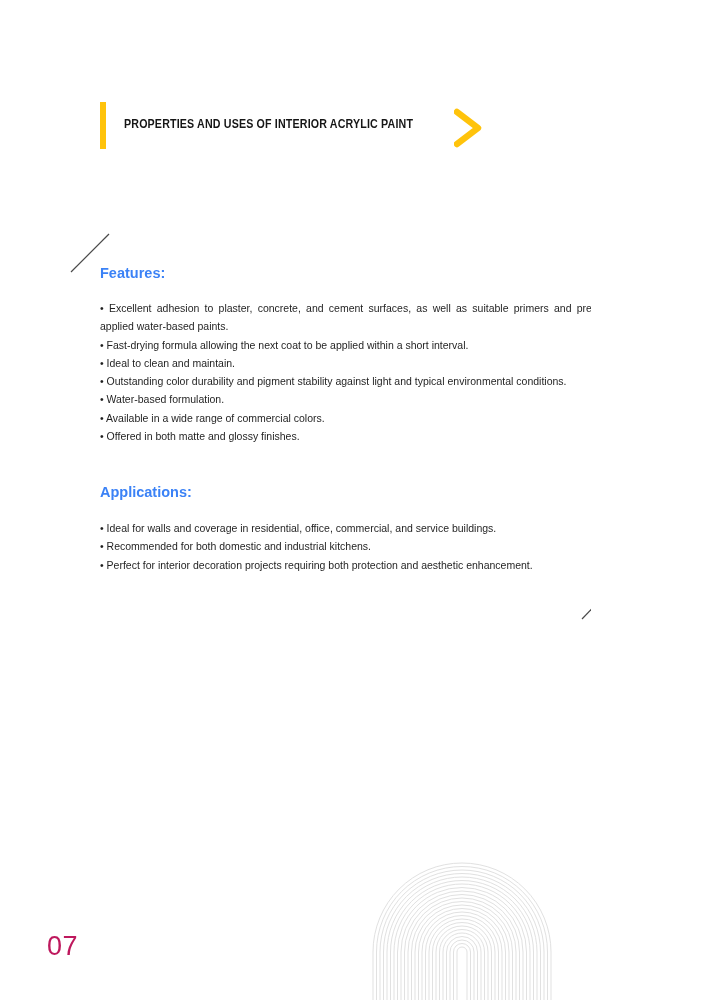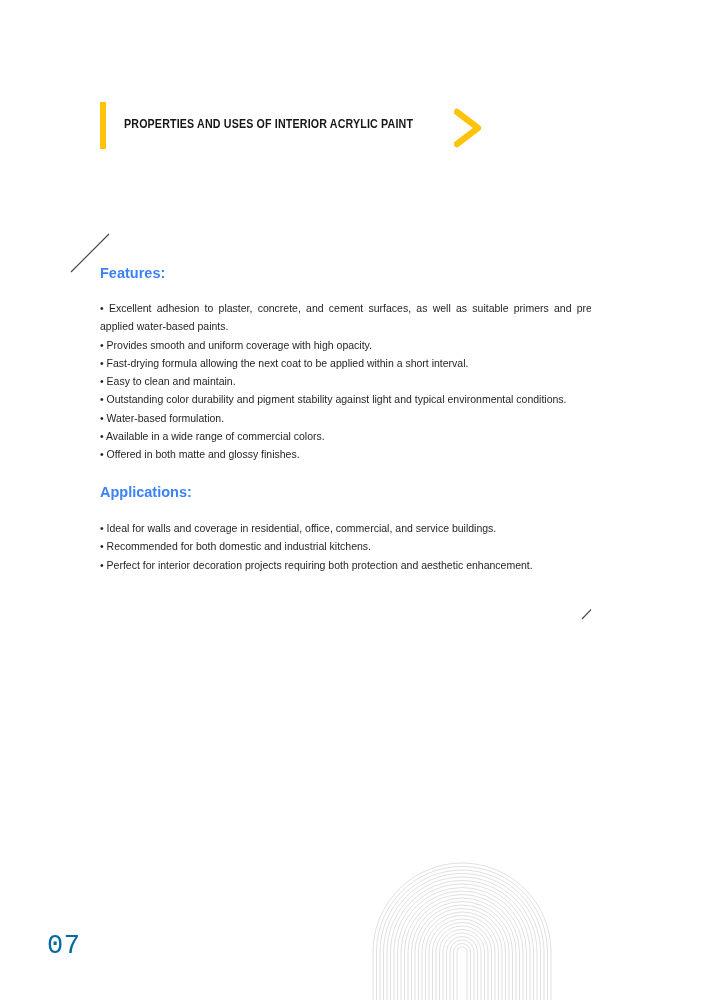--- a/index.html
+++ b/index.html
@@ -72,22 +72,21 @@
   .list-applications { top: 519px; }
   .bullet-list li { text-align: justify; }
   
   .page-number {
     position: absolute;
     left: 47px;
     top: 931px;
     font-size: 27px;
     font-weight: normal;
     letter-spacing: 0.5px;
-    color: #0369a1;
-    font-family: Liberation Mono, monospace;
+    color: #be185d;
   }
   .arch-pattern {
     position: absolute;
     left: 372px;
     top: 861px;
     width: 182px;
     height: 139px;
   }
   .arch-pattern path {
     fill: none;
@@ -109,23 +108,22 @@
   <svg class="diag-1" viewBox="0 0 44 44">
     <line x1="3" y1="41" x2="41" y2="3" stroke="#4a4a4a" stroke-width="1.2"></line>
   </svg>
   <svg class="diag-2" viewBox="0 0 46 48">
     <line x1="3" y1="45" x2="43" y2="3" stroke="#4a4a4a" stroke-width="1.2"></line>
   </svg>
 
   <div class="section-heading heading-features">Features:</div>
   <ul class="bullet-list list-features">
     <li>• Excellent adhesion to plaster, concrete, and cement surfaces, as well as suitable primers and previously applied water-based paints.</li>
-    <li>• Provides smooth and uniform coverage with high opacity.</li>
     <li>• Fast-drying formula allowing the next coat to be applied within a short interval.</li>
-    <li>• Easy to clean and maintain.</li>
+    <li>• Ideal to clean and maintain.</li>
     <li>• Outstanding color durability and pigment stability against light and typical environmental conditions.</li>
     <li>• Water-based formulation.</li>
     <li>• Available in a wide range of commercial colors.</li>
     <li>• Offered in both matte and glossy finishes.</li>
   </ul>
 
   <div class="section-heading heading-applications">Applications:</div>
   <ul class="bullet-list list-applications">
     <li>• Ideal for walls and coverage in residential, office, commercial, and service buildings.</li>
     <li>• Recommended for both domestic and industrial kitchens.</li>

